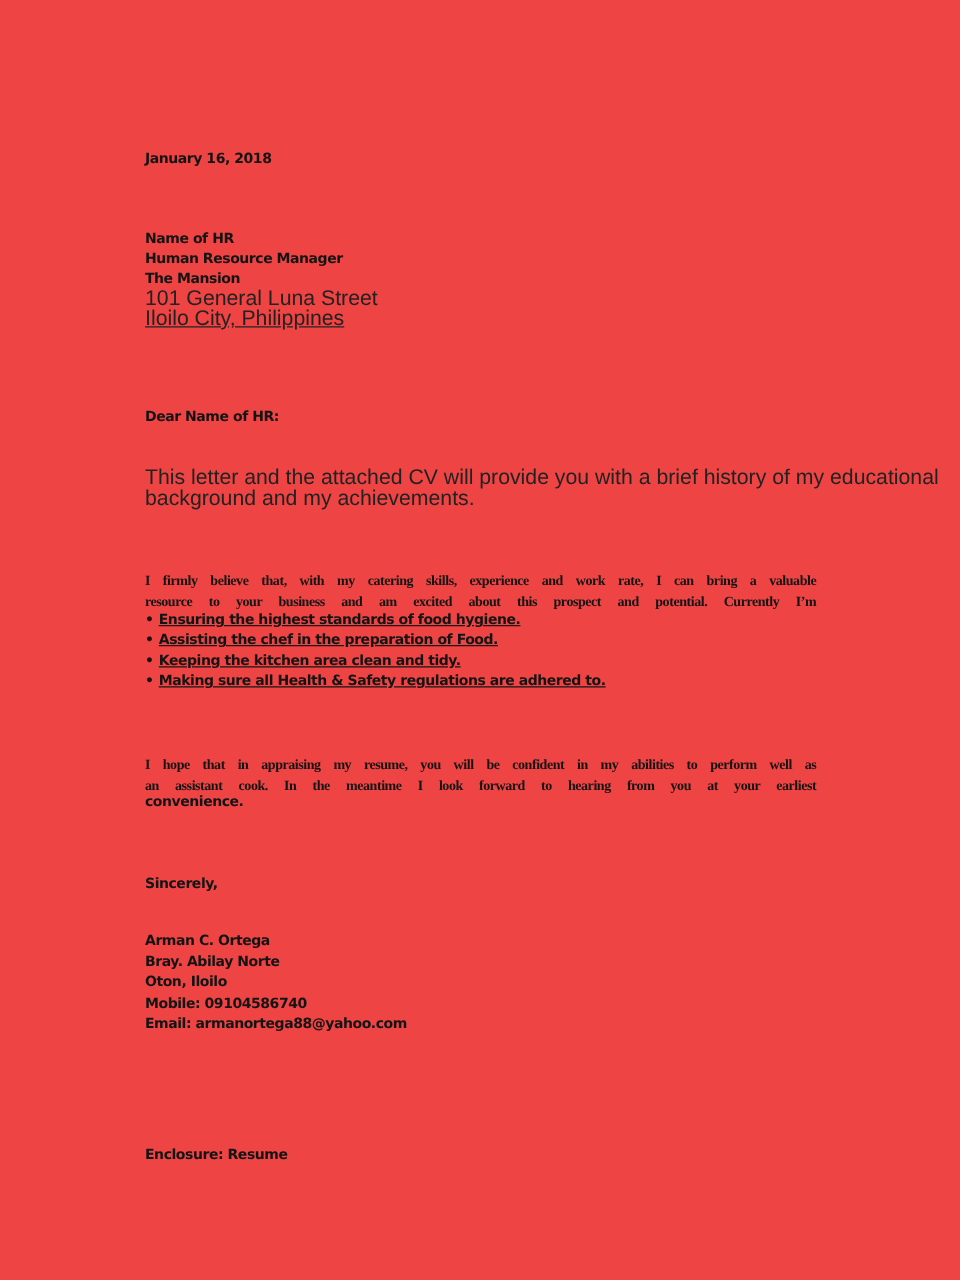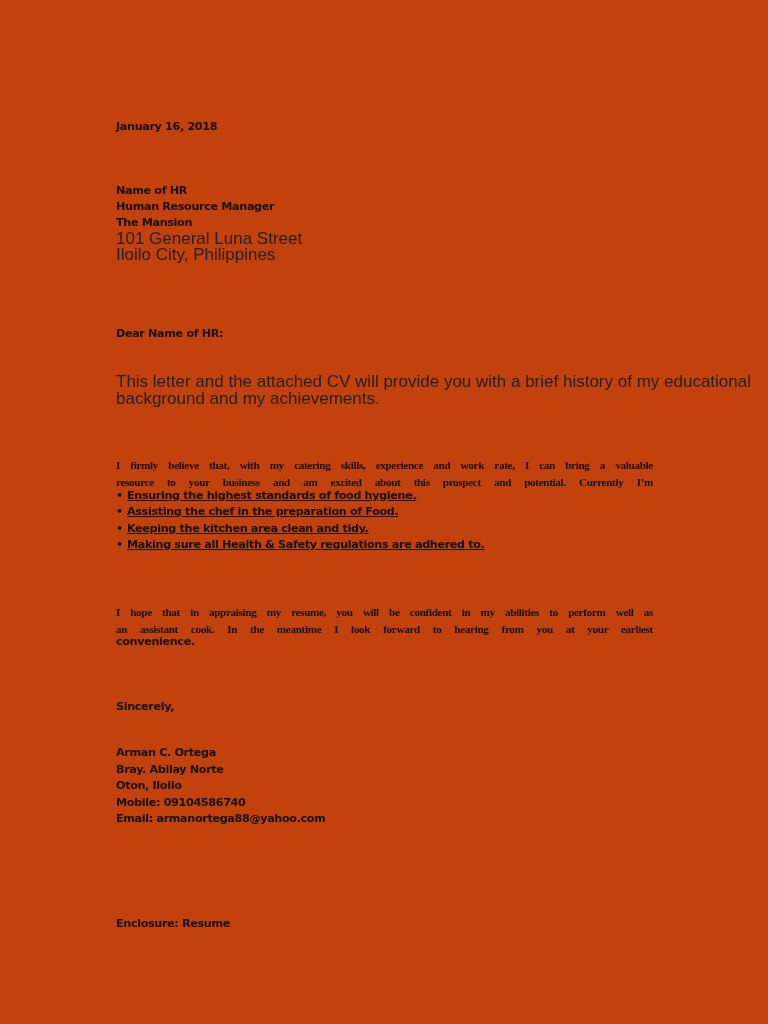--- a/index.html
+++ b/index.html
@@ -12,21 +12,21 @@
       height: 1024px;
       position: relative;
       overflow: hidden;
       color: #111111;
     }
     .page {
       position: absolute;
       left: 0; top: 0;
       width: 768px;
       height: 1024px;
-      background: #c2410c;
+      background: #ef4444;
     }
     .bold {
       font-family: "DejaVu Sans", sans-serif;
       font-weight: bold;
       font-size: 11.2px;
       letter-spacing: -0.35px;
       color: #141414;
     }
     .plain {
       font-family: "Liberation Sans", sans-serif;
@@ -85,21 +85,21 @@
 
 <div class="page">
 
   <div class="abs bold line" style="top:119px;">January 16, 2018</div>
 
   <div>
     <div class="abs bold line" style="top:183px;">Name of HR</div>
     <div class="abs bold line" style="top:199px;">Human Resource Manager</div>
     <div class="abs bold line" style="top:215px;">The Mansion</div>
     <div class="abs plain line" style="top:231px;">101 General Luna Street</div>
-    <div class="abs plain line" style="top:247px;">Iloilo City, Philippines</div>
+    <div class="abs plain line" style="top:247px;text-decoration:underline;">Iloilo City, Philippines</div>
   </div>
 
   <div class="abs bold line" style="top:326px;">Dear Name of HR:</div>
 
   <div class="para" style="top:374px;">
     <span class="last-line plain">This letter and the attached CV will provide you with a brief history of my educational</span>
     <span class="last-line plain">background and my achievements.</span>
   </div>
 
   <div class="para bold" style="top:454px;">

